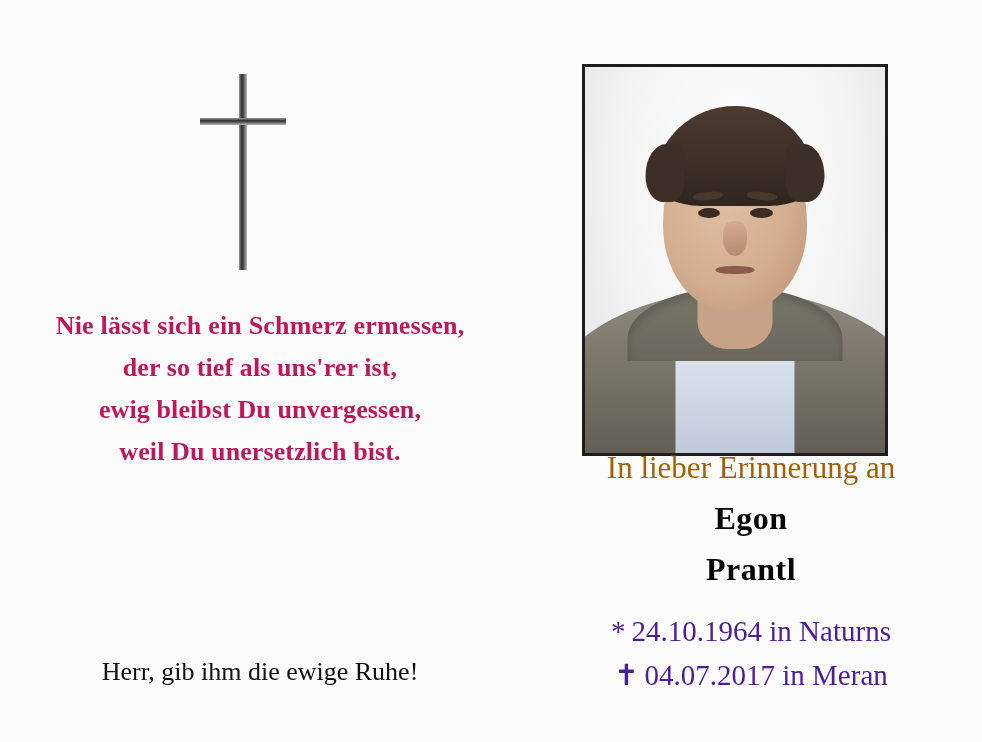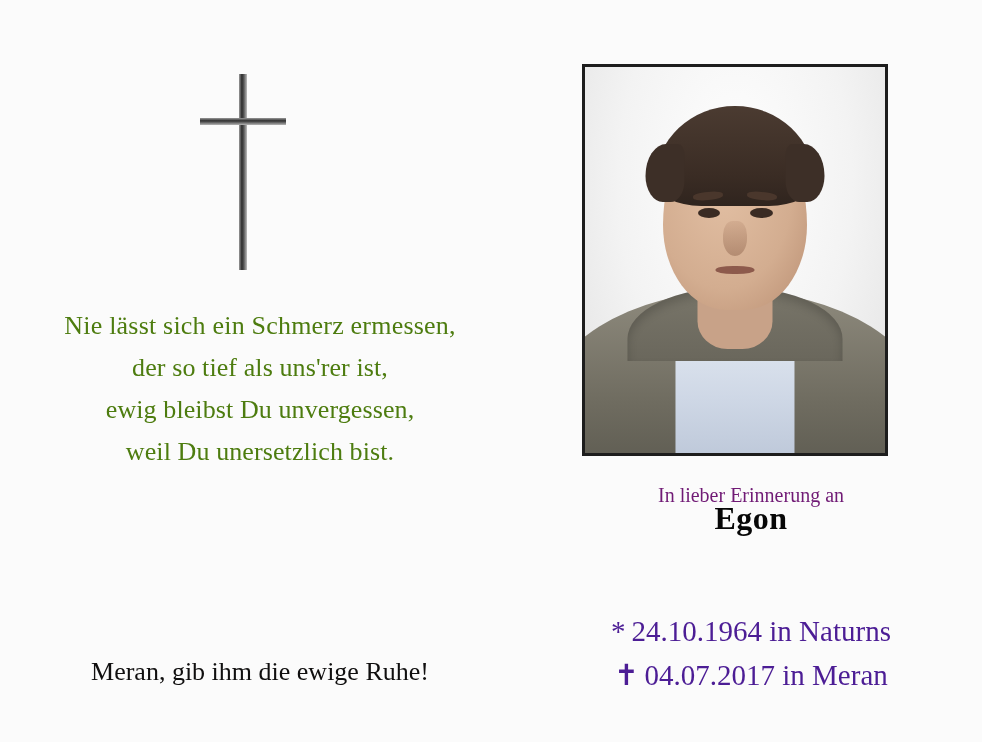--- a/index.html
+++ b/index.html
@@ -40,22 +40,23 @@
   }
 
   .verse {
     position: absolute;
     left: 0;
     top: 305px;
     width: 520px;
     text-align: center;
     font-size: 26px;
     line-height: 1.62;
-    color: #4d7c0f;
+    color: #be185d;
     letter-spacing: 0.1px;
+    font-weight: bold;
   }
   .verse .line {
     display: block;
     white-space: nowrap;
   }
   .verse .line:first-child {
     letter-spacing: 0.2px;
   }
 
   .prayer {
@@ -230,25 +231,25 @@
     transform: translateX(-50%);
     width: 13%;
     height: 2.2%;
     background: #8d5a4c;
     border-radius: 45%;
   }
 
   .memory-line {
     position: absolute;
     left: 0;
-    top: 484px;
+    top: 450px;
     width: 462px;
     text-align: center;
-    font-size: 20px;
-    color: #701a75;
+    font-size: 31px;
+    color: #a16207;
   }
   .name {
     position: absolute;
     left: 0;
     width: 462px;
     text-align: center;
     font-weight: bold;
     font-size: 32px;
     letter-spacing: 0.5px;
     color: #070707;
@@ -298,21 +299,21 @@
       </svg>
     </div>
 
     <div class="verse">
       <span class="line">Nie lässt sich ein Schmerz ermessen,</span>
       <span class="line">der so tief als uns'rer ist,</span>
       <span class="line">ewig bleibst Du unvergessen,</span>
       <span class="line">weil Du unersetzlich bist.</span>
     </div>
 
-    <div class="prayer">Meran, gib ihm die ewige Ruhe!</div>
+    <div class="prayer">Herr, gib ihm die ewige Ruhe!</div>
   </div>
 
   <div class="right-col">
 
     <div class="portrait-frame">
       <div class="portrait">
         <div class="photo-bg"></div>
         <div class="p-shoulders"></div>
         <div class="p-neck"></div>
         <div class="p-head">
@@ -325,20 +326,21 @@
         <div class="p-eye-l"></div>
         <div class="p-eye-r"></div>
         <div class="p-nose"></div>
         <div class="p-mouth"></div>
       </div>
     </div>
 
     <div class="memory-line">In lieber Erinnerung an</div>
 
     <div class="name name-first">Egon</div>
+    <div class="name name-last">Prantl</div>
 
     <div class="dates date-born">
       <span class="sym">*</span><span>24.10.1964 in Naturns</span>
     </div>
     <div class="dates date-died">
       <span class="sym">✝</span><span>04.07.2017 in Meran</span>
     </div>
   </div>
 
 </div>

